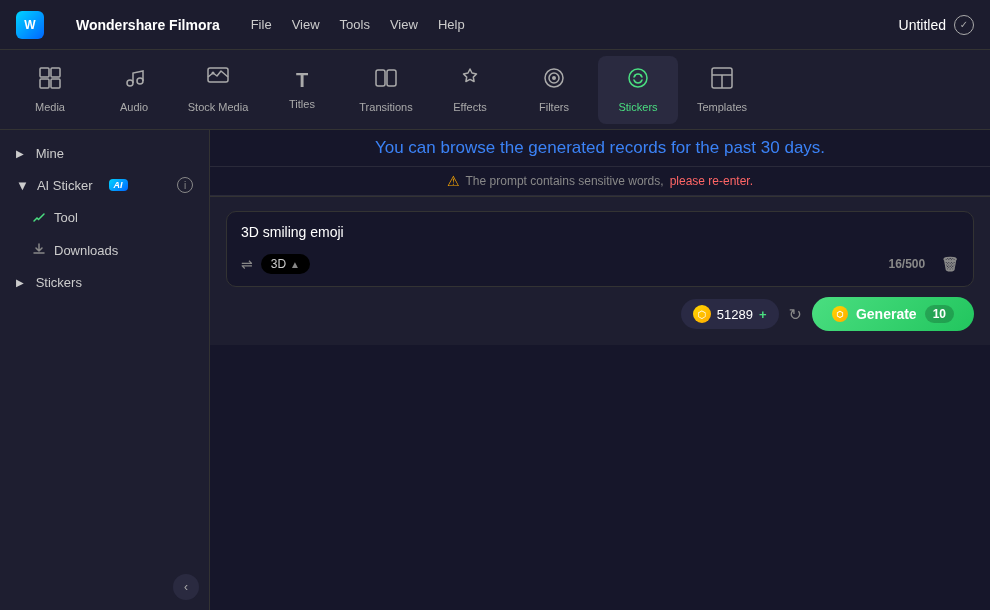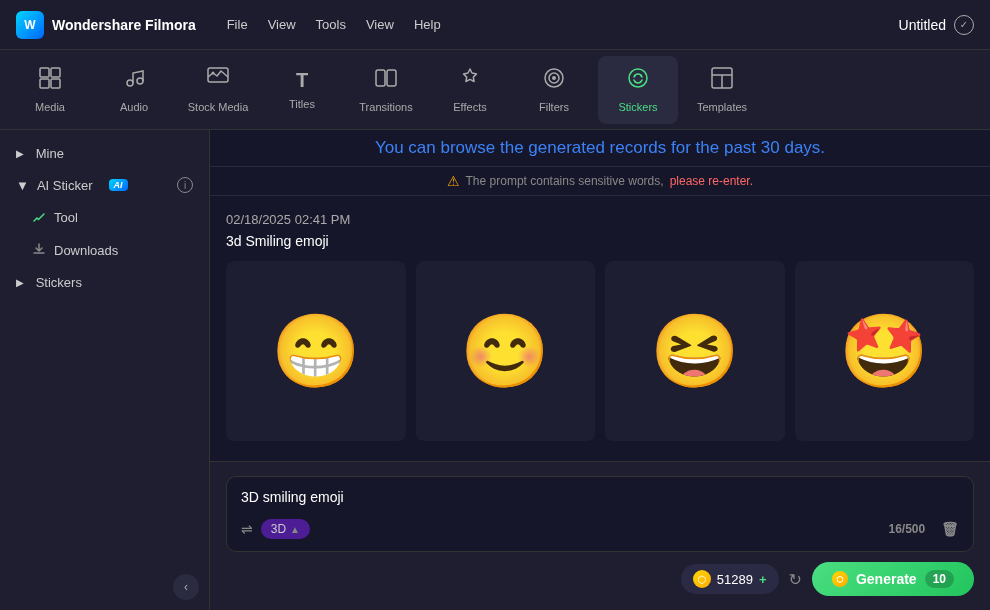--- a/index.html
+++ b/index.html
@@ -40,20 +40,21 @@
       display: flex;
       align-items: center;
       justify-content: center;
       font-size: 14px;
       font-weight: bold;
     }
     .app-name {
       font-size: 14px;
       font-weight: 600;
       color: #fff;
+      margin-left: 24px;
     }
     .menu-items {
       display: flex;
       gap: 20px;
       margin-left: 7px;
     }
     .menu-item {
       font-size: 13px;
       color: #ccc;
       cursor: pointer;
@@ -290,21 +291,21 @@
       display: flex;
       align-items: center;
       gap: 8px;
     }
     .shuffle-icon {
       font-size: 14px;
       color: #888;
       cursor: pointer;
     }
     .tag-3d {
-      background: #4c1d95;
+      background: #000000;
       border-radius: 12px;
       padding: 3px 10px;
       font-size: 12px;
       color: #ccc;
       display: flex;
       align-items: center;
       gap: 4px;
       cursor: pointer;
     }
     .tag-arrow { font-size: 10px; color: #888; }
@@ -522,38 +523,20 @@
 
     <div class="notice-bar">
       <span>You can browse the generated records for the past 30 days.</span>
     </div>
     <div class="sensitive-notice">
       <span class="warning-icon">⚠</span>
       <span>The prompt contains sensitive words,</span>
       <span class="re-enter-link">please re-enter.</span>
     </div>
 
-    <div class="results-section">
-      <div class="timestamp">02/18/2025 02:41 PM</div>
-      <div class="result-title">3d Smiling emoji</div>
-      <div class="sticker-grid">
-        <div class="sticker-card">
-          <span class="emoji-face">😁</span>
-        </div>
-        <div class="sticker-card">
-          <span class="emoji-face">😊</span>
-        </div>
-        <div class="sticker-card">
-          <span class="emoji-face">😆</span>
-        </div>
-        <div class="sticker-card">
-          <span class="emoji-face">🤩</span>
-        </div>
-      </div>
-    </div>
 
     <div class="input-area">
       <div class="prompt-input-wrapper">
         <div class="prompt-text">3D smiling emoji</div>
         <div class="prompt-controls">
           <div class="prompt-tags">
             <span class="shuffle-icon">⇌</span>
             <div class="tag-3d">
               <span>3D</span>
               <span class="tag-arrow">▲</span>

